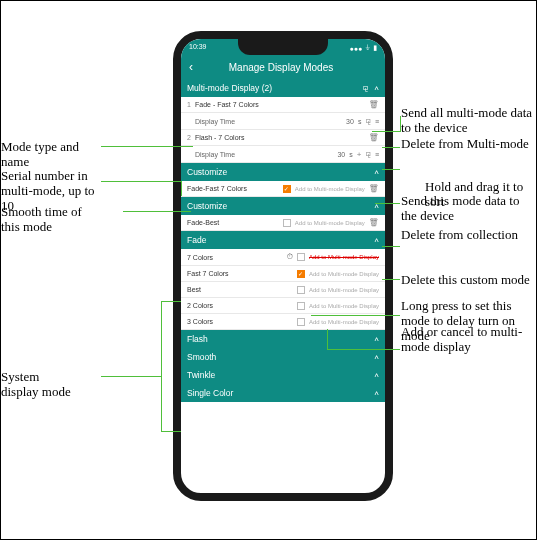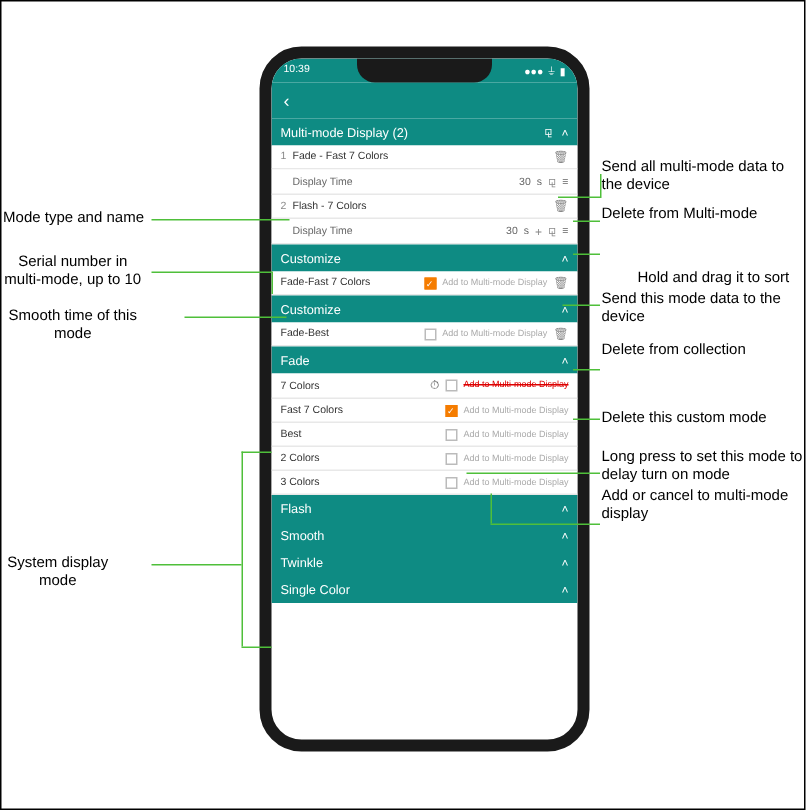--- a/index.html
+++ b/index.html
@@ -21,40 +21,41 @@
   .chk { width: 8px; height: 8px; border: 1px solid #bbb; display: inline-block; }
   .chk.on { background: #f57c00; border-color: #f57c00; position: relative; }
   .chk.on::after { content: "✓"; color: #fff; font-size: 6px; position: absolute; top: -1px; left: 0; }
   .tiny { font-size: 6px; color: #aaa; }
   .del { font-size: 8px; color: #888; }
   .bt { font-size: 8px; color: #888; }
   .clock { font-size: 8px; color: #555; }
   .plus { font-size: 8px; color: #888; }
   .red { color: #d00; font-size: 6px; text-decoration: line-through; }
   
-  .ann { position: absolute; font-size: 10px; color: #000; line-height: 1.15; }
-  .ann.left { text-align: center; }
+  .ann { position: absolute; font-size: 13px; color: #000; line-height: 1.15; font-family: Liberation Serif, serif; }
+  .ann.left { text-align: left; }
   .line { position: absolute; height: 1px; background: #4fbf3a; }
   .linev { position: absolute; width: 1px; background: #4fbf3a; }
 </style>
 </head>
 <body>
 
 <div class="phone">
   <div class="notch"></div>
   <div class="statusbar">
     <span>10:39</span>
     <span class="right">
       <span>●●●</span>
       <span>⏚</span>
       <span>▮</span>
     </span>
   </div>
   <div class="header">
     <span class="back">‹</span>
+    <span class="title">Manage Display Modes</span>
   </div>
 
   <div class="section-head">
     <span>Multi-mode Display (2)</span>
     <span class="icons">
       <span>⚼</span>
       <span class="chev">˄</span>
     </span>
   </div>
   <div class="row">

